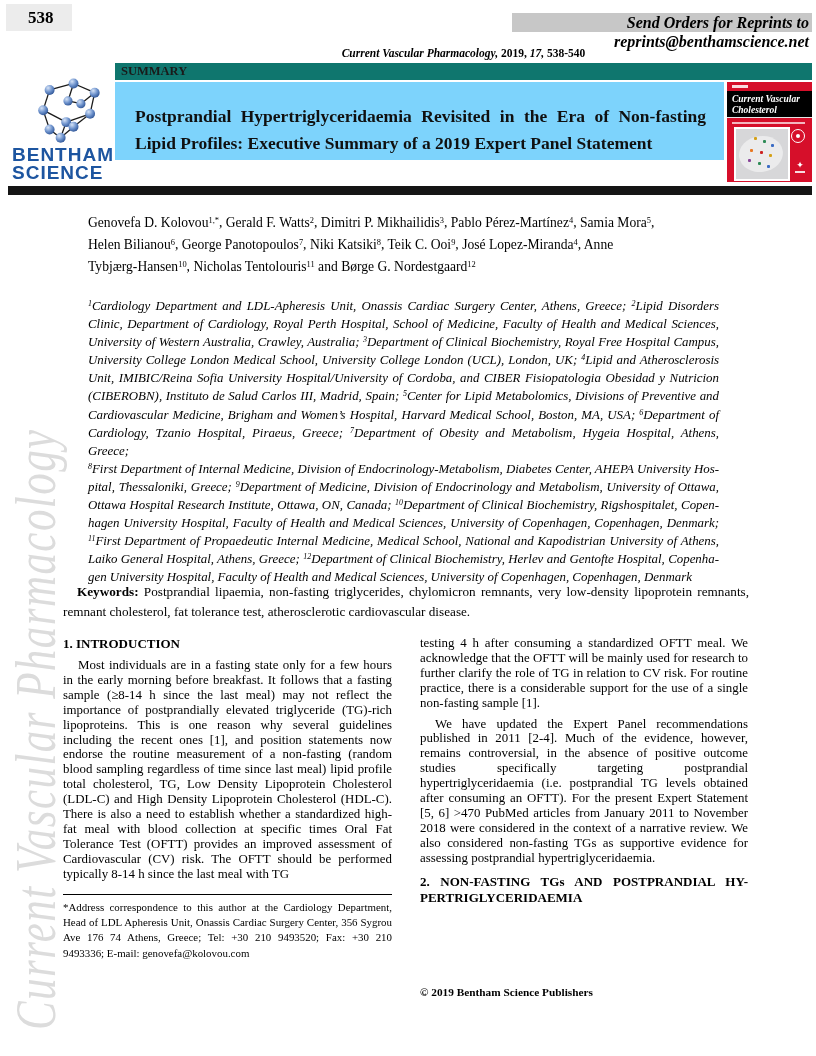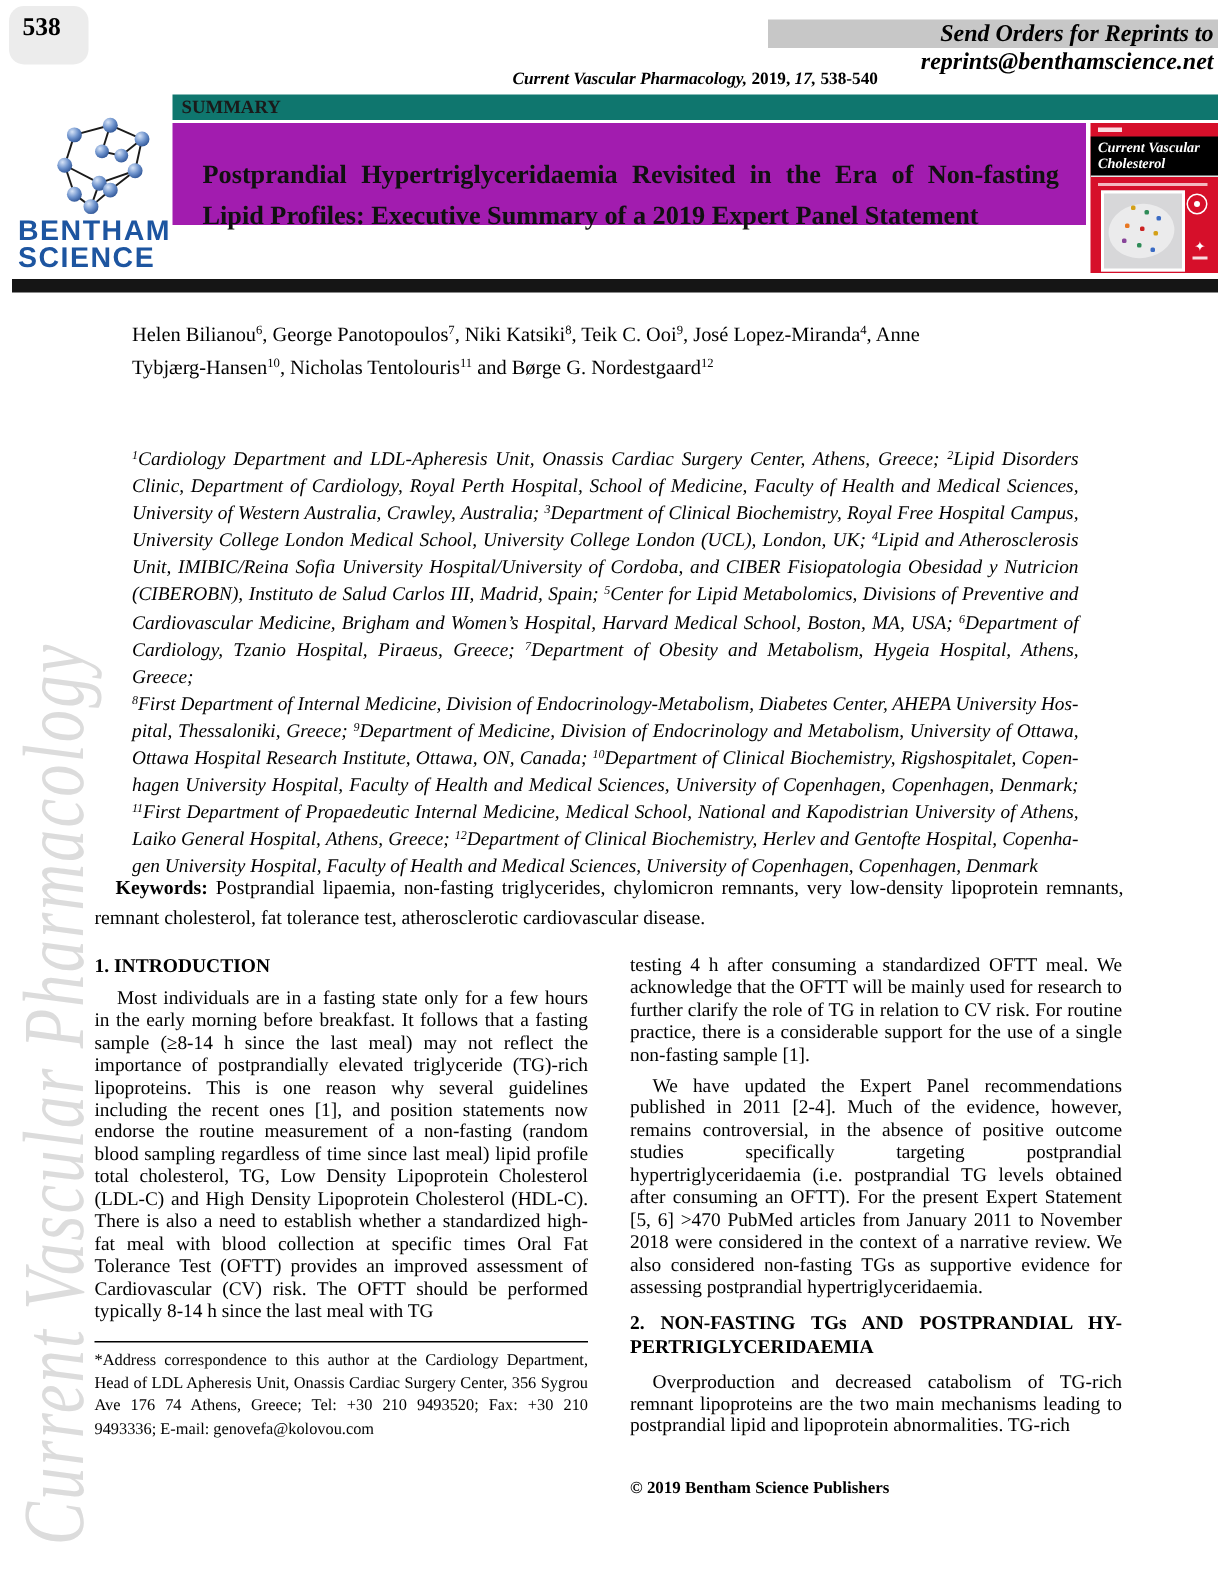--- a/index.html
+++ b/index.html
@@ -5,31 +5,31 @@
   html,body{margin:0;padding:0;background:#ffffff;}
   #page{position:relative;width:816px;height:1056px;overflow:hidden;background:#fff;
         font-family:"Liberation Serif",serif;color:#000;}
 
   
   .sidebar-watermark{position:absolute;left:2px;top:1030px;transform-origin:0 0;
     transform:rotate(-90deg) scaleX(0.74);font-style:italic;font-size:58px;
     color:#dcdcdc;white-space:nowrap;letter-spacing:2px;z-index:0;}
 
   
-  .pageno-box{position:absolute;left:6px;top:4px;width:44px;height:39px;background:#ececec;
-    font-weight:bold;font-size:17px;line-height:27px;padding-left:9px;box-sizing:content-box;border-radius:10px;}
+  .pageno-box{position:absolute;left:6px;top:4px;width:44px;height:27px;background:#ececec;
+    font-weight:bold;font-size:17px;line-height:27px;padding-left:22px;box-sizing:content-box;}
   .reprint-band{position:absolute;left:512px;top:13px;width:300px;height:19px;background:#c7c7c7;
     font-weight:bold;font-style:italic;font-size:16px;line-height:19px;text-align:right;
     box-sizing:border-box;padding-right:3px;}
   .citation{position:absolute;left:115px;top:47px;width:697px;text-align:center;
     font-size:11.5px;font-weight:bold;}
   .citation .it{font-style:italic;}
   .summary-band{position:absolute;left:115px;top:63px;width:697px;height:17px;background:#0f766e;
     font-weight:bold;font-size:12.5px;line-height:17px;padding-left:6px;box-sizing:border-box;color:#1a1a1a;}
-  .title-box{position:absolute;left:115px;top:82px;width:609px;height:68px;background:#a21caf;
+  .title-box{position:absolute;left:115px;top:82px;width:609px;height:78px;background:#7dd3fc;
     box-sizing:border-box;padding:21px 18px 0 20px;}
   .title-line{font-weight:bold;font-size:17.5px;line-height:27px;color:#101010;}
   .title-line.j{text-align:justify;text-align-last:justify;}
   .black-bar{position:absolute;left:8px;top:186px;width:804px;height:9px;background:#151515;}
 
   
   .logo-wrap{position:absolute;left:10px;top:78px;width:104px;}
   .logo-wrap svg{display:block;margin-left:12px;}
   .logo-text{font-family:"Liberation Sans",sans-serif;font-weight:bold;font-size:19px;
     line-height:18px;color:#1d55a0;letter-spacing:1px;margin-left:2px;}
@@ -170,20 +170,21 @@
         <div class="speck"></div>
       <div class="speck"></div>
         <div class="speck"></div>
     </div>
     <div class="cover-minilogo">✦<span class="bar"></span></div>
   </div>
 
   <div class="black-bar"></div>
 
   <div class="authors">
+    <div>Genovefa D. Kolovou<sup>1,*</sup>, Gerald F. Watts<sup>2</sup>, Dimitri P. Mikhailidis<sup>3</sup>, Pablo Pérez-Martínez<sup>4</sup>, Samia Mora<sup>5</sup>,</div>
     <div>Helen Bilianou<sup>6</sup>, George Panotopoulos<sup>7</sup>, Niki Katsiki<sup>8</sup>, Teik C. Ooi<sup>9</sup>, José Lopez-Miranda<sup>4</sup>, Anne</div>
     <div>Tybjærg-Hansen<sup>10</sup>, Nicholas Tentolouris<sup>11</sup> and Børge G. Nordestgaard<sup>12</sup></div>
   </div>
 
   <div class="affiliations">
     <div class="aff-line"><sup>1</sup>Cardiology Department and LDL-Apheresis Unit, Onassis Cardiac Surgery Center, Athens, Greece; <sup>2</sup>Lipid Disorders</div>
     <div class="aff-line">Clinic, Department of Cardiology, Royal Perth Hospital, School of Medicine, Faculty of Health and Medical Sciences,</div>
     <div class="aff-line">University of Western Australia, Crawley, Australia; <sup>3</sup>Department of Clinical Biochemistry, Royal Free Hospital Campus,</div>
     <div class="aff-line">University College London Medical School, University College London (UCL), London, UK; <sup>4</sup>Lipid and Atherosclerosis</div>
     <div class="aff-line">Unit, IMIBIC/Reina Sofia University Hospital/University of Cordoba, and CIBER Fisiopatologia Obesidad y Nutricion</div>
@@ -206,18 +207,17 @@
     <p>Most individuals are in a fasting state only for a few hours in the early morning before breakfast. It follows that a fasting sample (≥8-14 h since the last meal) may not reflect the importance of postprandially elevated triglyceride (TG)-rich lipoproteins. This is one reason why several guidelines including the recent ones [1], and position statements now endorse the routine measurement of a non-fasting (random blood sampling regardless of time since last meal) lipid profile total cholesterol, TG, Low Density Lipoprotein Cholesterol (LDL-C) and High Density Lipoprotein Cholesterol (HDL-C). There is also a need to establish whether a standardized high-fat meal with blood collection at specific times Oral Fat Tolerance Test (OFTT) provides an improved assessment of Cardiovascular (CV) risk. The OFTT should be performed typically 8-14 h since the last meal with TG</p>
     <hr class="footnote-rule">
     <div class="footnote">*Address correspondence to this author at the Cardiology Department, Head of LDL Apheresis Unit, Onassis Cardiac Surgery Center, 356 Sygrou Ave 176 74 Athens, Greece; Tel: +30 210 9493520; Fax: +30 210 9493336; E-mail: genovefa@kolovou.com</div>
   </div>
 
   <div class="col col-right">
     <p class="no-indent">testing 4 h after consuming a standardized OFTT meal. We acknowledge that the OFTT will be mainly used for research to further clarify the role of TG in relation to CV risk. For routine practice, there is a considerable support for the use of a single non-fasting sample [1].</p>
     <p>We have updated the Expert Panel recommendations published in 2011 [2-4]. Much of the evidence, however, remains controversial, in the absence of positive outcome studies specifically targeting postprandial hypertriglyceridaemia (i.e. postprandial TG levels obtained after consuming an OFTT). For the present Expert Statement [5, 6] &gt;470 PubMed articles from January 2011 to November 2018 were considered in the context of a narrative review. We also considered non-fasting TGs as supportive evidence for assessing postprandial hypertriglyceridaemia.</p>
     <div class="sec-heading j">2. NON-FASTING TGs AND POSTPRANDIAL HY-</div>
     <div class="sec-heading l2">PERTRIGLYCERIDAEMIA</div>
-    <p>Overproduction and decreased catabolism of TG-rich remnant lipoproteins are the two main mechanisms leading to postprandial lipid and lipoprotein abnormalities. TG-rich</p>
   </div>
 
   <div class="footer-copy">© 2019 Bentham Science Publishers</div>
 
 </div>
 
 </body></html>

